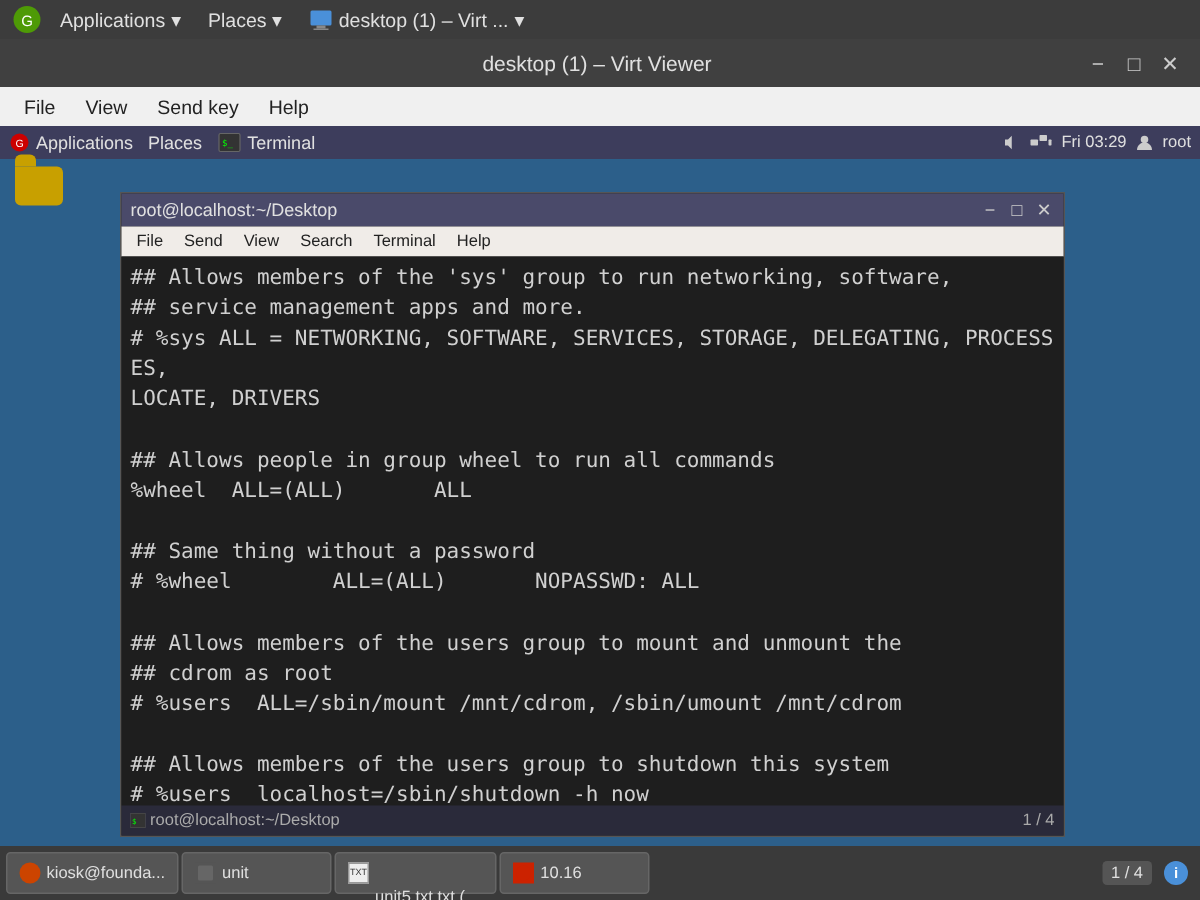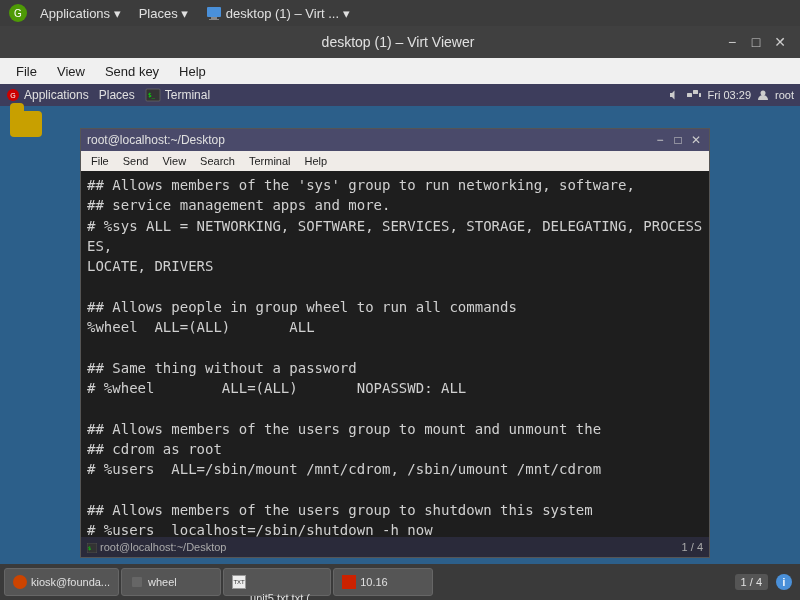--- a/index.html
+++ b/index.html
@@ -405,21 +405,21 @@
     <div class="taskbar-item">
       <div class="kiosk-icon"></div>
       <span style="overflow:hidden;text-overflow:ellipsis;white-space:nowrap;">kiosk@founda...</span>
     </div>
     <div class="taskbar-item">
       <div class="unit-icon">
         <svg width="12" height="12" viewBox="0 0 12 12">
             <rect x="1" y="1" width="10" height="10" fill="#666" rx="1"></rect>
           </svg>
       </div>
-      <span>wheel</span>
+      <span>unit</span>
     </div>
     <div class="taskbar-item">
       <div class="txt-icon" style="font-size:6px;">TXT</div>
       <span style="overflow:hidden;text-overflow:ellipsis;white-space:nowrap;margin-top:32px;">unit5.txt.txt (  ...</span>
     </div>
     <div class="taskbar-item">
       <div class="tenth-icon">
         <svg width="12" height="12" viewBox="0 0 12 12">
             <circle cx="6" cy="6" r="5" fill="#cc2200"></circle>
           </svg>

